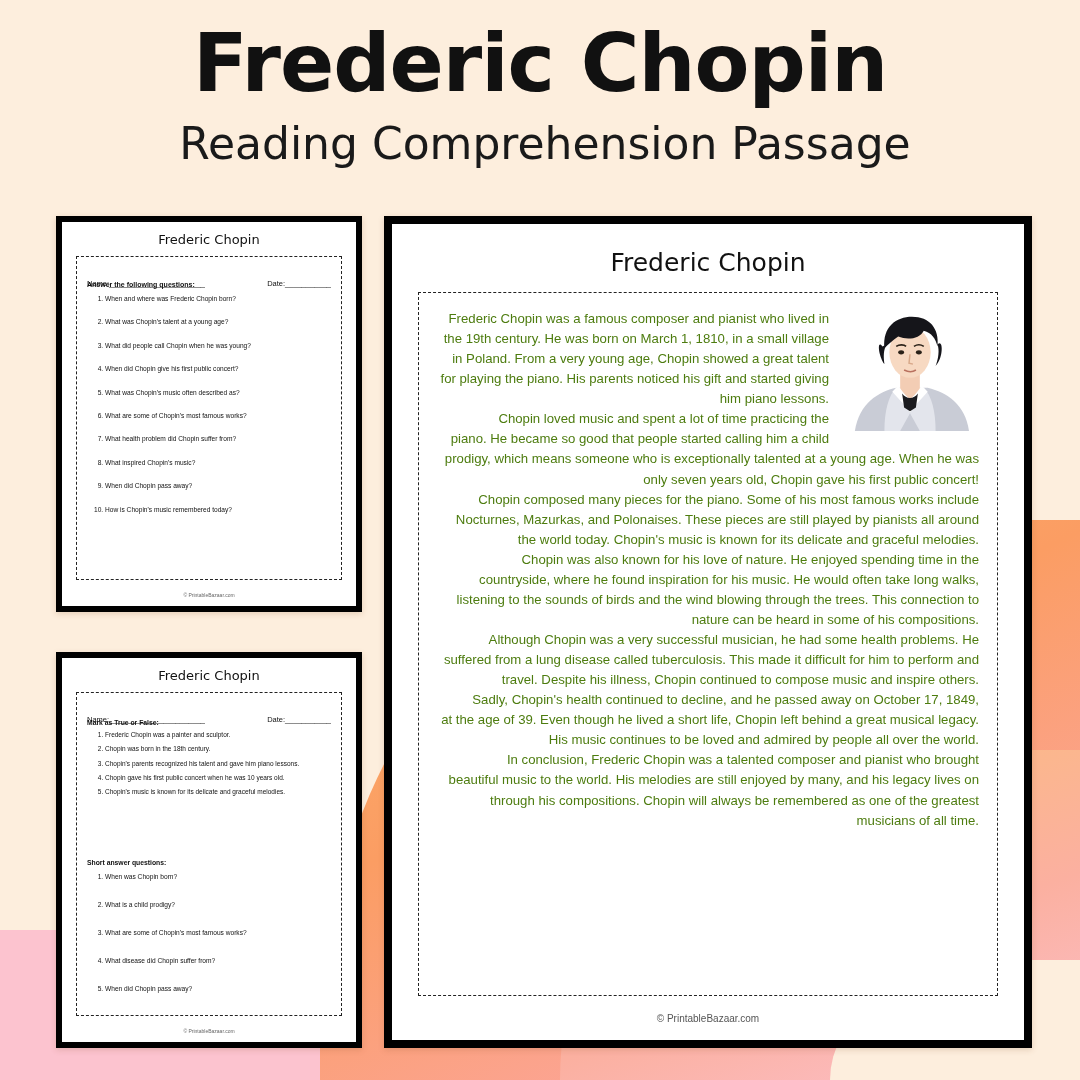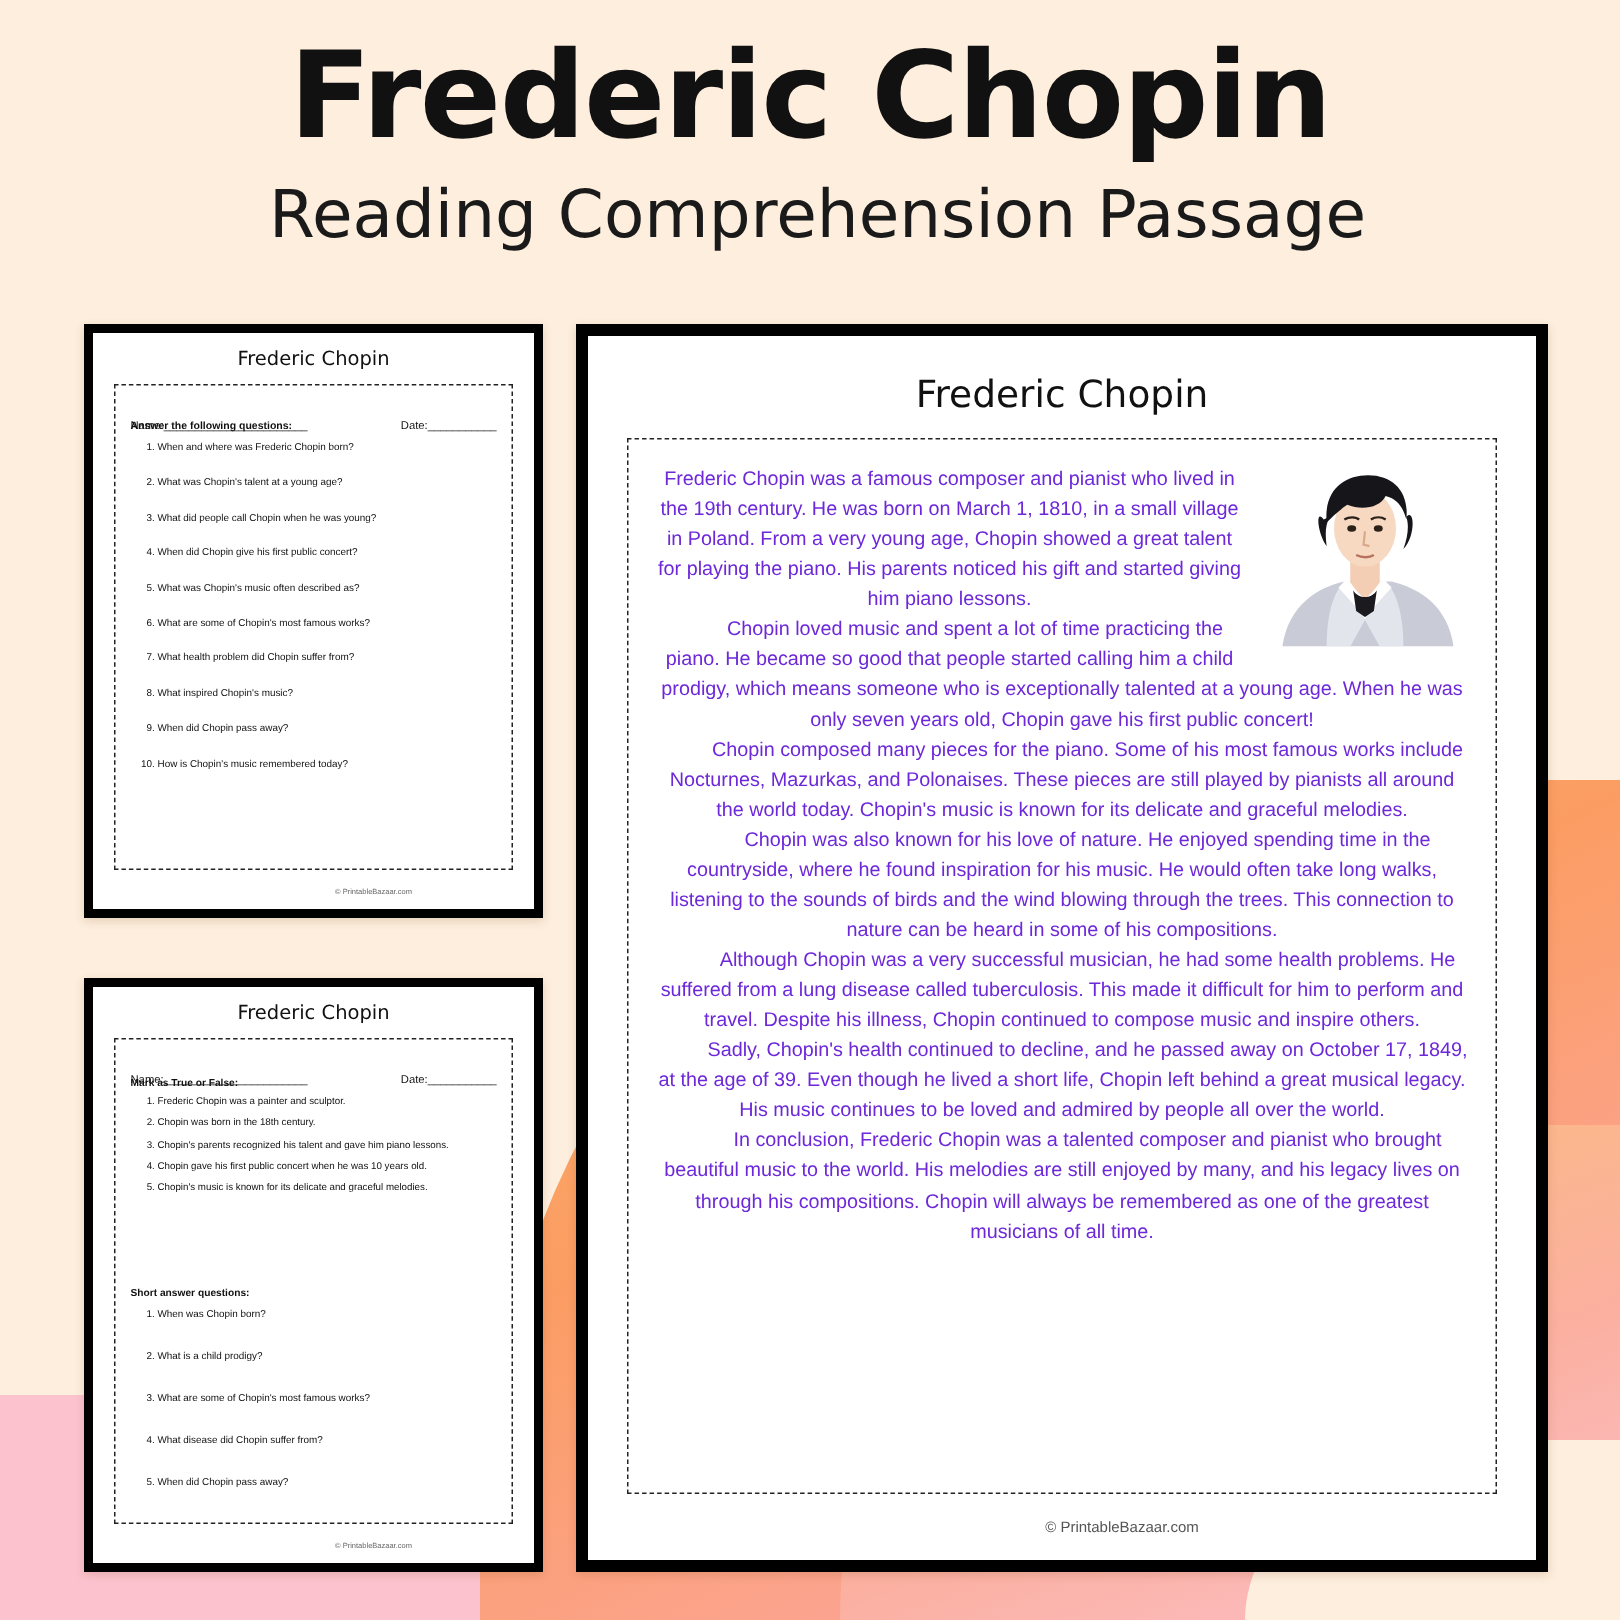--- a/index.html
+++ b/index.html
@@ -67,21 +67,21 @@
     text-align: center;
     font-family: "DejaVu Sans", sans-serif;
     color: #111;
   }
   .dashed-box {
     border: 1px dashed #222;
     position: absolute;
   }
   .footer-credit {
     position: absolute; width: 100%; text-align: center;
-    color: #666; font-family: "Liberation Sans", sans-serif; margin-left: 40px;
+    color: #666; font-family: "Liberation Sans", sans-serif;
   }
 
   
   #sheet-q1 { left: 56px; top: 216px; width: 306px; height: 396px; }
   #sheet-q1 .sheet-title { font-size: 13px; margin-top: 10px; font-weight: 400;}
   #sheet-q1 .dashed-box { left: 14px; top: 34px; right: 14px; bottom: 26px; }
   .nameline-row {
     position: absolute; left: 10px; right: 10px; top: 22px;
     display: flex; justify-content: space-between;
     font-size: 7.5px; color: #111;
@@ -137,22 +137,22 @@
     font-size: 25px; font-weight: 400; color: #111;
     margin-top: 24px;
   }
   #passage-box {
     position: absolute; left: 26px; right: 26px; top: 68px; bottom: 44px;
     border: 1px dashed #222;
     padding: 16px 18px 10px 18px;
   }
   #passage-text {
     font-family: "Liberation Sans", sans-serif;
-    font-size: 13.2px; line-height: 1.52; color: #6d28d9;
-    text-align: center;
+    font-size: 13.2px; line-height: 1.52; color: #4d7c0f;
+    text-align: right;
   }
   #passage-text p { margin: 0; }
   #passage-text p.indent { text-indent: 34px; }
   #portrait {
     float: right;
     width: 138px; height: 122px;
     margin: 0 0 6px 12px;
   }
   #sheet-passage .footer-credit { bottom: 16px; font-size: 10px; color: #555; }
 </style>

